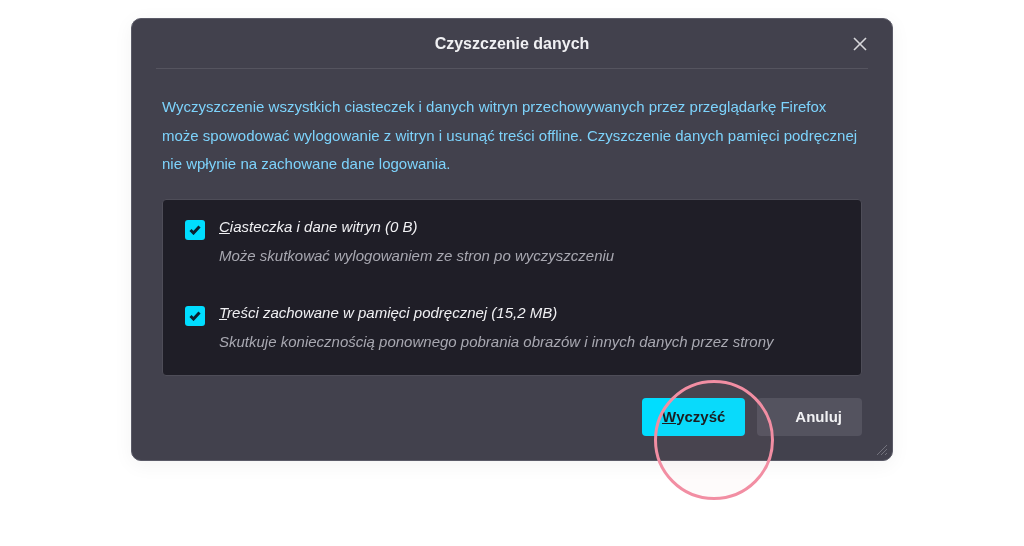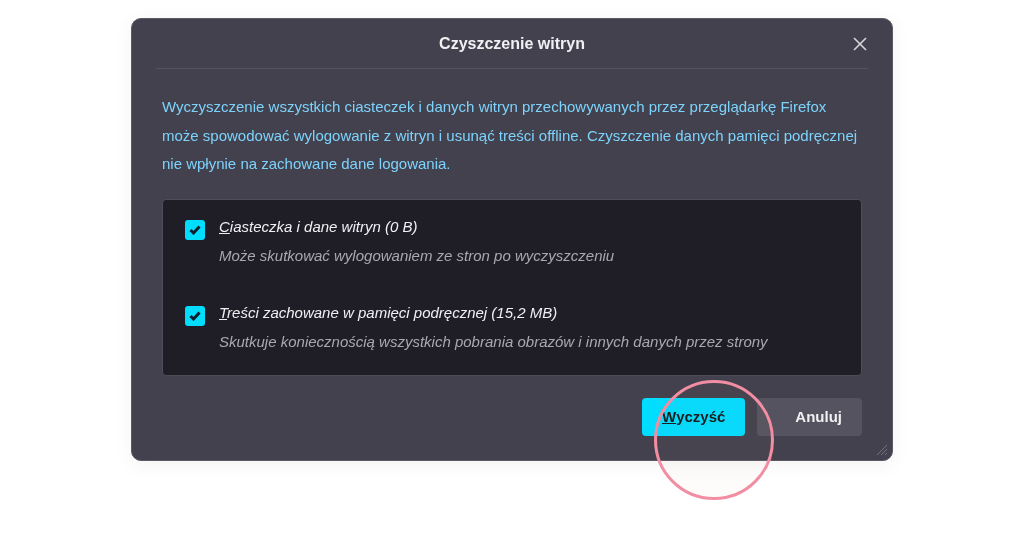--- a/index.html
+++ b/index.html
@@ -146,21 +146,21 @@
     opacity: 0.55;
   }
   .resize-grip svg line { stroke: #9a9aa3; stroke-width: 1; }
 </style>
 </head>
 <body>
 
 <div class="dialog">
 
   <div class="titlebar">
-    <div class="title">Czyszczenie witryn</div>
+    <div class="title">Czyszczenie danych</div>
     <div class="close-btn">
       <svg width="14" height="14" viewBox="0 0 14 14">
         <line x1="1" y1="1" x2="13" y2="13"></line>
           <line x1="13" y1="1" x2="1" y2="13"></line>
       </svg>
     </div>
   </div>
 
   <div class="body">
     <p class="desc">Wyczyszczenie wszystkich ciasteczek i danych witryn przechowywanych przez przeglądarkę Firefox może spowodować wylogowanie z witryn i usunąć treści offline. Czyszczenie danych pamięci podręcznej nie wpłynie na zachowane dane logowania.</p>
@@ -184,21 +184,21 @@
       <div class="opt">
         <div class="cb">
           <svg width="12" height="10" viewBox="0 0 12 10">
             <polyline points="1.5,5 4.5,8 10.5,1.5"></polyline>
           </svg>
         </div>
         <div class="opt-text">
           <div class="label">
             <span class="ul">T</span><span>reści zachowane w pamięci podręcznej (15,2 MB)</span>
           </div>
-          <div class="sub">Skutkuje koniecznością wszystkich pobrania obrazów i innych danych przez strony</div>
+          <div class="sub">Skutkuje koniecznością ponownego pobrania obrazów i innych danych przez strony</div>
         </div>
       </div>
 
     </div>
   </div>
 
   <div class="actions">
     <button class="btn btn-primary">
       <span class="ul">W</span>
         <span>yczyść</span>

